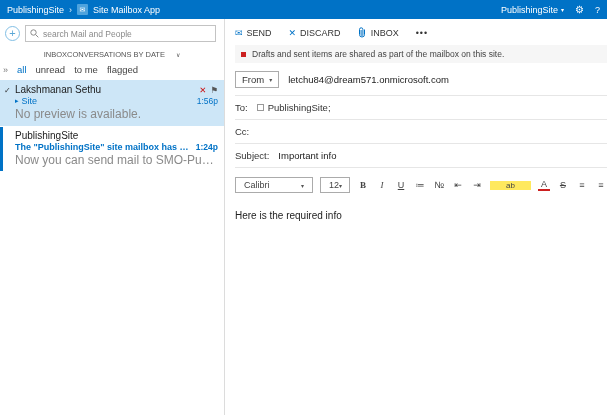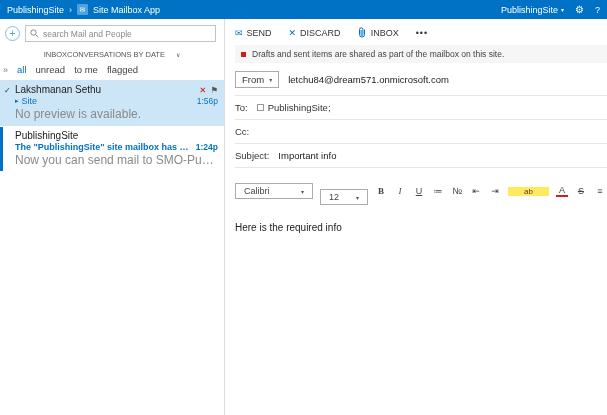--- a/index.html
+++ b/index.html
@@ -80,21 +80,21 @@
   .fromval { color:#222; }
   .flabel { margin-right:9px; flex:none; }
   .chip { display:flex; align-items:center; gap:4px; cursor:pointer; }
   .presence { width:7px; height:7px; border:1px solid #999; background:#fff; flex:none; }
   .subjval { color:#222; }
 
   .fmtbar { display:flex; align-items:center; gap:7px; padding:9px 0 6px 0; font-size:9px; color:#444; }
   .sel { border:1px solid #ababab; display:flex; align-items:center; justify-content:space-between;
          padding:2px 8px; background:#fff; cursor:pointer; }
   .fontsel { width:78px; }
-  .sizesel { width:48px;margin-top:12px; }
+  .sizesel { width:30px; }
   .fic { min-width:12px; text-align:center; cursor:pointer; color:#444; }
   .fic.b { font-weight:bold; font-family:"Liberation Serif", serif; }
   .fic.i { font-style:italic; font-family:"Liberation Serif", serif; }
   .fic.u { text-decoration:underline; }
   .fic.hl { background:#ffe95e; padding:0 16px; font-size:8px; min-width:14px; }
   .fic.fc { border-bottom:2px solid #cc2020; line-height:9px; }
   .fic.st { text-decoration:line-through; }
   .fic.tbl { font-size:10px; }
   .fic.morec { margin-left:auto; color:#555; font-size:8px; }
 

